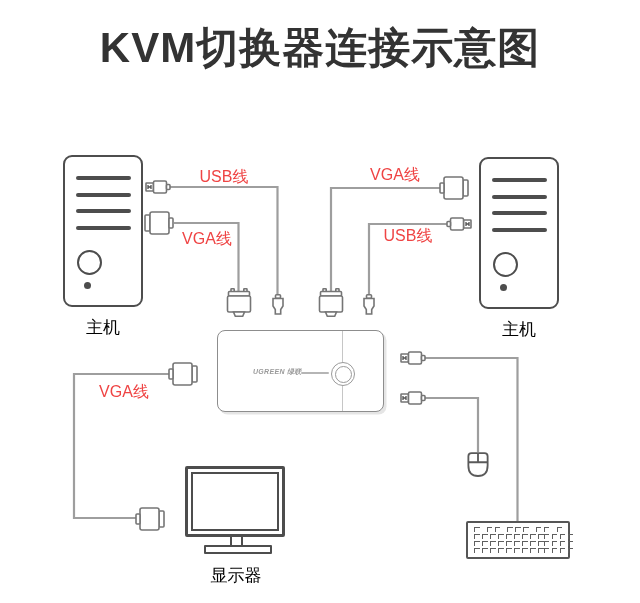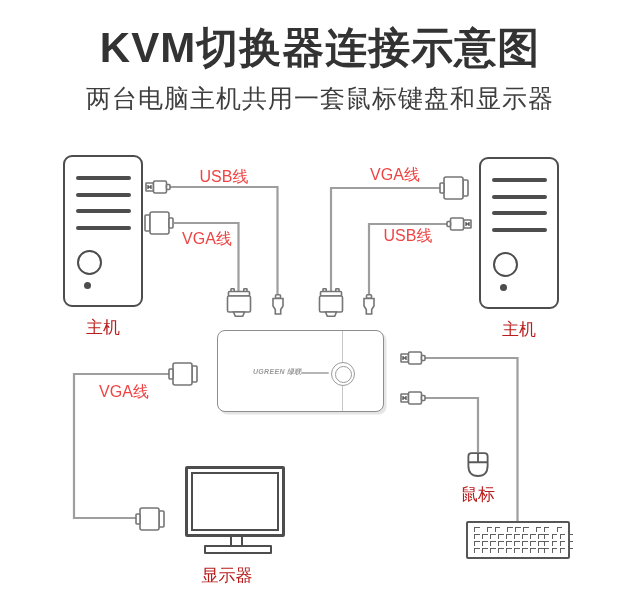--- a/index.html
+++ b/index.html
@@ -11,21 +11,21 @@
   .subtitle{position:absolute;top:82px;left:0;width:100%;text-align:center;
             font-size:25px;color:#3e3e3e;letter-spacing:1px;}
   
   .tower{position:absolute;width:80px;height:152px;border:2.5px solid var(--c-outline,#4d4d4d);
          border-radius:9px;background:#fff;box-sizing:border-box;}
   .vent{position:absolute;left:11px;width:55px;height:3.5px;background:var(--c-outline,#4d4d4d);border-radius:2px;}
   .power{position:absolute;left:12px;top:93px;width:21px;height:21px;border:2px solid var(--c-outline,#4d4d4d);
          border-radius:50%;}
   .pdot{position:absolute;left:19px;top:125px;width:7px;height:7px;background:var(--c-outline,#4d4d4d);border-radius:50%;}
   
-  .dev-label{position:absolute;font-size:17px;color:#b91c1c;text-align:center;}
+  .dev-label{position:absolute;font-size:17px;color:#000000;text-align:center;}
   .cable-label{position:absolute;font-size:16px;color:#ef4444;transform:translate(-50%,-50%);white-space:nowrap;}
   
   .kvm{position:absolute;left:217px;top:330px;width:167px;height:82px;border:1.5px solid #8d8d8d;
        border-radius:8px;background:#fff;box-shadow:2.5px 2.5px 0 rgba(0,0,0,0.10);box-sizing:border-box;}
   .kvm-divider{position:absolute;left:124px;top:0;width:1px;height:100%;background:#c6c6c6;}
   .kvm-logo{position:absolute;left:35px;top:36px;font-size:7px;font-weight:bold;font-style:italic;
             color:#9a9a9a;letter-spacing:.3px;white-space:nowrap;}
   .kvm-dash{position:absolute;left:83px;top:41px;width:28px;height:1.5px;background:#b5b5b5;border-radius:1px;}
   .kvm-btn-outer{position:absolute;left:113px;top:31px;width:22px;height:22px;border:1.5px solid #9a9a9a;
                  border-radius:50%;background:#fff;}
@@ -54,21 +54,20 @@
   .csb{fill:none;stroke:#4f4f4f;stroke-width:1.3;}
   .cable{fill:none;stroke:var(--c-cable,#9e9e9e);stroke-width:2.2;}
   .mouse-line{fill:none;stroke:#5a5a5a;stroke-width:2;}
 </style>
 </head>
 <body>
 
 <div class="canvas">
 
   <div class="title">KVM切换器连接示意图</div>
-  <div class="subtitle">两台电脑主机共用一套鼠标键盘和显示器</div>
 
   <svg class="abs" style="left:0;top:0" width="640" height="603">
     <polyline class="cable" points="169,187 277.5,187 277.5,294"></polyline>
     <polyline class="cable" points="174,223 238.5,223 238.5,292"></polyline>
     <polyline class="cable" points="440,188 331,188 331,292"></polyline>
     <polyline class="cable" points="448,224 369,224 369,296"></polyline>
     <polyline class="cable" points="170,374 74,374 74,518 136,518"></polyline>
     <polyline class="cable" points="424,358 517.5,358 517.5,522"></polyline>
     <polyline class="cable" points="424,398 478,398 478,452"></polyline>
   </svg>
@@ -170,27 +169,26 @@
     <div class="kvm-btn-outer">
       <div class="kvm-btn-inner"></div>
     </div>
   </div>
 
   <div class="mon-frame">
     <div class="mon-screen"></div>
   </div>
   <div class="mon-stand"></div>
   <div class="mon-base"></div>
-  <div class="dev-label" style="left:177px;top:564px;width:100px">显示器</div>
+  <div class="dev-label" style="left:186px;top:564px;width:100px">显示器</div>
 
   <svg class="abs" style="left:467px;top:451px" width="22" height="27" viewBox="0 0 24 28">
     <path class="cs" style="stroke:#5a5a5a;stroke-width:2" d="M5 1.5 h14 q3.5 0 3.5 3.5 v10 q0 11.5 -10.5 11.5 q-10.5 0 -10.5 -11.5 v-10 q0 -3.5 3.5 -3.5 Z"></path>
     <path class="mouse-line" d="M12 1.5 v10 M1.5 11.5 h21"></path>
   </svg>
-  <div class="dev-label" style="left:428px;top:483px;width:100px">鼠标</div>
 
   <div class="kb" id="keyboard">
       <div class="kb-row">
         <span class="kb-group">
           <span class="kb-key"></span>
         </span>
         <span class="kb-group">
           <span class="kb-key"></span>
           <span class="kb-key"></span>
         </span>

